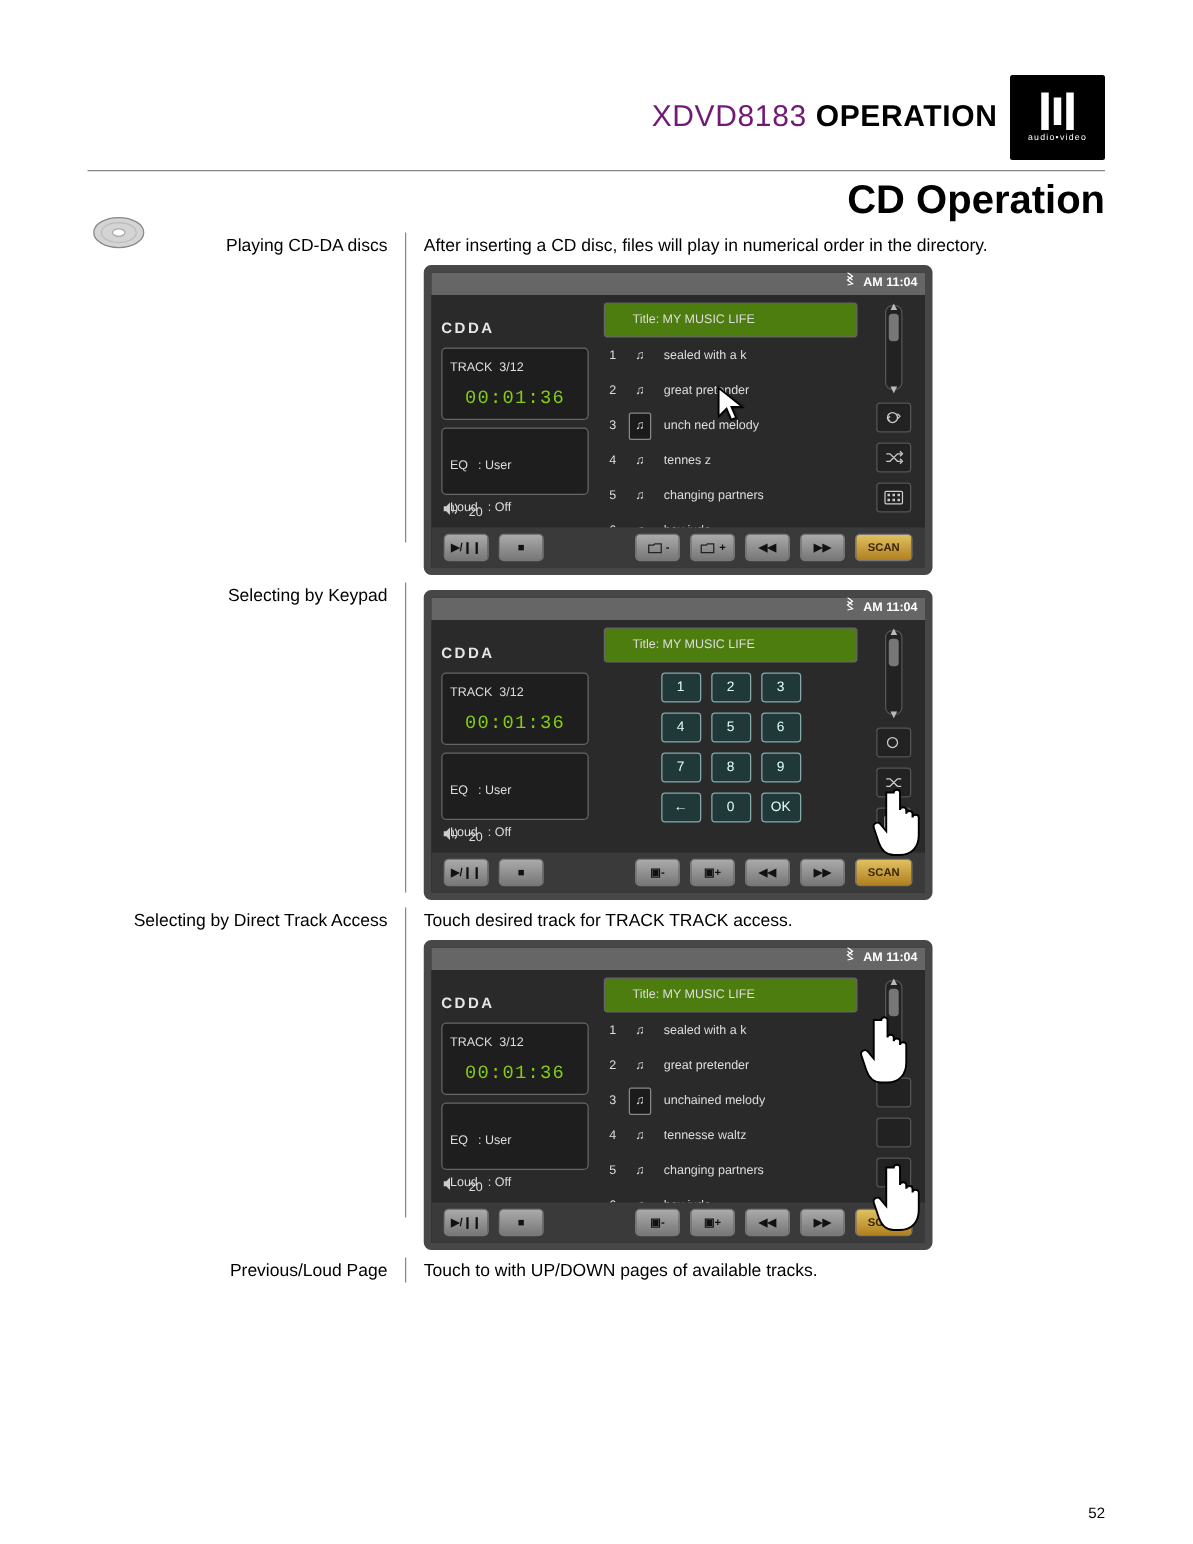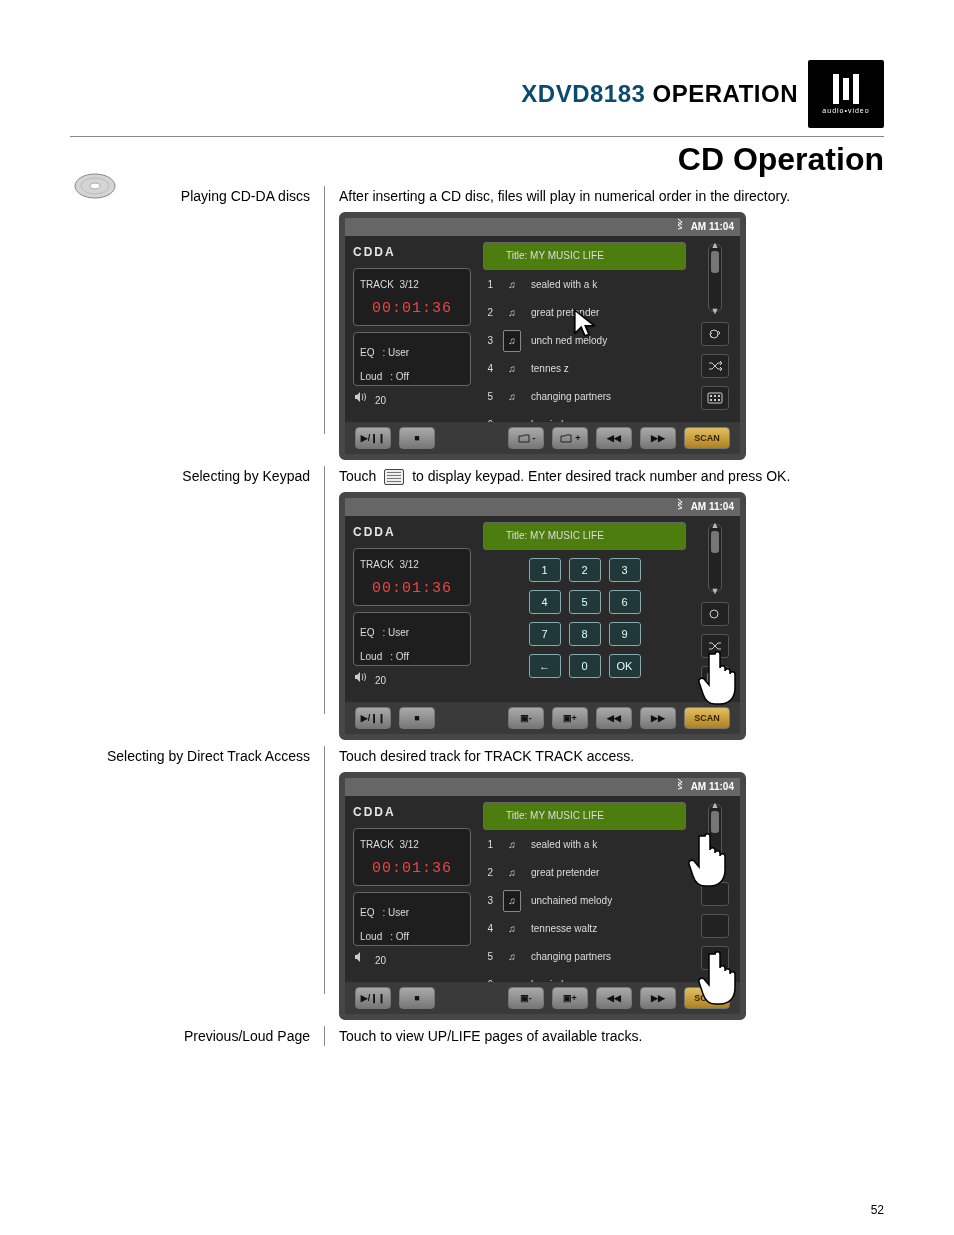--- a/index.html
+++ b/index.html
@@ -1,41 +1,41 @@
 <!DOCTYPE html>
 <html><head>
 <meta charset="utf-8">
 <style>
   html,body{margin:0;padding:0;background:#fff;font-family:Arial,Helvetica,sans-serif;color:#000;width:954px}
   .page{width:954px;height:1235px;position:relative;padding:60px 70px 40px 70px;box-sizing:border-box}
   .hdr{display:flex;justify-content:flex-end;align-items:center;gap:10px}
   .hdr-title{font-size:24px;letter-spacing:.5px}
-  .hdr-title .model{color:#0c4a6e;font-weight:700}
+  .hdr-title .model{color:#701a75;font-weight:400}
   .hdr-title .op{font-weight:900}
   .logo{width:70px;height:62px;background:#000;color:#fff;display:flex;flex-direction:column;align-items:center;justify-content:center;border:3px solid #000;border-radius:2px}
   .logo .bars{display:flex;gap:4px}
   .logo .bar{width:6px;height:30px;background:#fff}
   .logo .bar.mid{height:22px;margin-top:4px}
   .logo .cap{font-size:7px;letter-spacing:1px;margin-top:3px}
   .rule{border:0;border-top:1px solid #888;margin:8px 0 6px 0}
   .section-title{font-size:32px;font-weight:900;text-align:right;font-family:Arial,Helvetica,sans-serif;font-stretch:condensed;margin-top:-2px}
   .disc-icon{position:absolute;left:72px;top:168px}
   .content{margin-top:8px}
   .row{display:flex;align-items:flex-start;margin-bottom:6px}
   .row-label{width:240px;text-align:right;font-weight:400;font-size:14px;padding-right:14px;border-right:1px solid #888;min-height:20px;line-height:20px}
   .row-body{flex:1;padding-left:14px;font-size:14px;line-height:20px}
   .with-screen .row-label{min-height:248px}
   .screen{width:395px;height:236px;background:#2a2a2a;border:6px solid #474747;border-radius:6px;position:relative;margin-top:6px;color:#ddd;font-size:10px;overflow:hidden}
   .sc-top{display:flex;justify-content:flex-end;align-items:center;background:#666;height:18px;padding:0 6px;font-weight:700;color:#fff;font-size:10px;gap:6px}
   .sc-body{display:flex;height:180px}
-  .sc-left{width:118px;padding:6px 8px;display:flex;flex-direction:column}
+  .sc-left{width:118px;padding:16px 8px;display:flex;flex-direction:column}
   .cdda{font-weight:900;letter-spacing:2px;font-size:12px;color:#e6e6e6}
   .panel{border:1px solid #666;border-radius:4px;background:#1e1e1e;padding:6px 6px;margin-top:6px}
-  .tc{font-family:"Courier New",monospace;font-size:15px;letter-spacing:1px;text-align:center;color:#ef4444;margin-top:4px}
-  .kv{display:flex;gap:8px;font-size:10px;margin-top:4px}
+  .tc{font-family:"Courier New",monospace;font-size:15px;letter-spacing:1px;text-align:center;color:#84cc16;margin-top:4px}
+  .kv{display:flex;gap:8px;font-size:10px;margin-top:14px}
   .vol{display:flex;align-items:center;gap:8px;margin-top:auto;padding:4px 0}
   .spk svg{width:14px;height:14px}
   .sc-mid{flex:1;padding:6px 4px}
   .title-bar{border:1px solid #666;background:#4d7c0f;border-radius:3px;padding:3px 22px;font-size:10px;margin-bottom:4px}
   .tracks{display:flex;flex-direction:column;gap:6px}
   .trk{display:flex;align-items:center;gap:10px;font-size:10px}
   .trk .num{width:10px;text-align:right}
   .trk .note{width:16px;text-align:center;border:1px solid transparent;border-radius:2px}
   .trk.sel .note{border-color:#888;background:#1b1b1b}
   .keypad{display:grid;grid-template-columns:repeat(3,32px);grid-template-rows:repeat(4,24px);gap:8px;justify-content:center;margin-top:8px}
@@ -209,25 +209,20 @@
                 <path d="M4 2l0 18 5-5 3 7 3-1-3-7h7z" fill="#fff" stroke="#000"></path>
               </svg>
           </div>
         </div>
       </div>
     </div>
 
     <div class="row with-screen">
       <div class="row-label">Selecting by Keypad</div>
       <div class="row-body">
-        <div>
-          <span>Touch</span>
-          <span class="inline-ic"></span>
-          <span>to display keypad. Enter desired track number and press OK.</span>
-        </div>
 
         <div class="screen">
           <div class="sc-top">
             <span><svg width="10" height="12" viewBox="0 0 10 12">
                   <path d="M3 1 L7 4 L3 7 L7 10 L3 11 M3 4 L7 7" stroke="#fff" fill="none"></path>
                 </svg></span>
             <span>AM 11:04</span>
           </div>
           <div class="sc-body">
             <div class="sc-left">
@@ -414,19 +409,19 @@
             <svg viewBox="0 0 50 60">
                 <path d="M20 8c0-3 5-3 5 0v14c0-3 5-3 5 0v3c0-3 5-3 5 0v3c0-3 5-3 5 0v14c0 10-6 16-15 16h-5c-6 0-10-4-12-10l-4-12c-1-3 3-5 5-3l5 6V8z" fill="#fff" stroke="#000" stroke-width="1.5"></path>
               </svg>
           </div>
         </div>
       </div>
     </div>
 
     <div class="row">
       <div class="row-label">Previous/Loud Page</div>
-      <div class="row-body">Touch to view UP/LIFE pages of available tracks.</div>
+      <div class="row-body">Touch to with UP/DOWN pages of available tracks.</div>
     </div>
 
   </div>
 
   <div class="pgnum">52</div>
 </div>
 
 </body></html>

